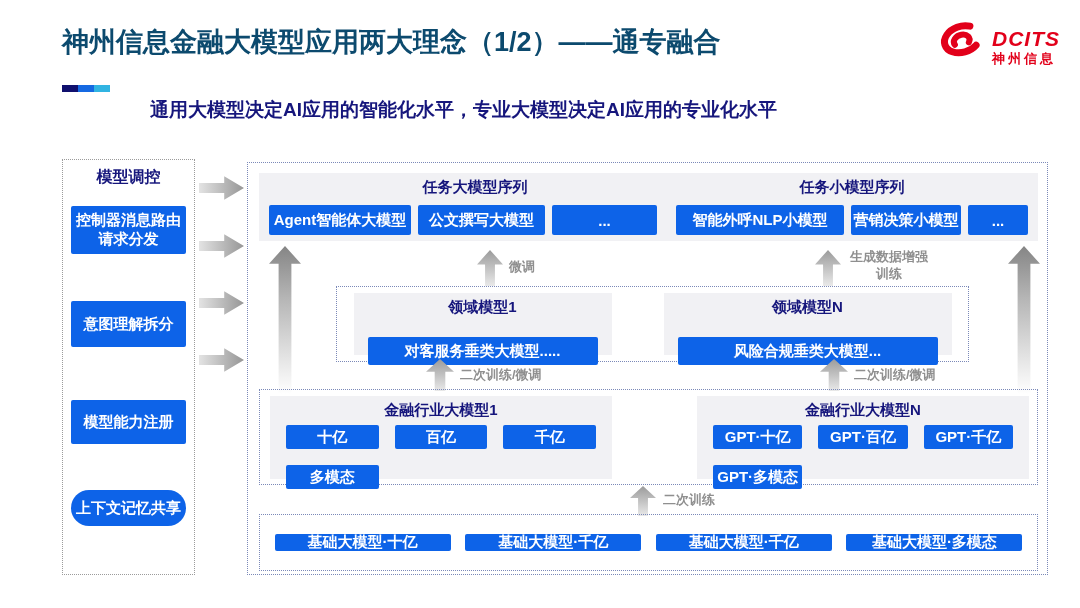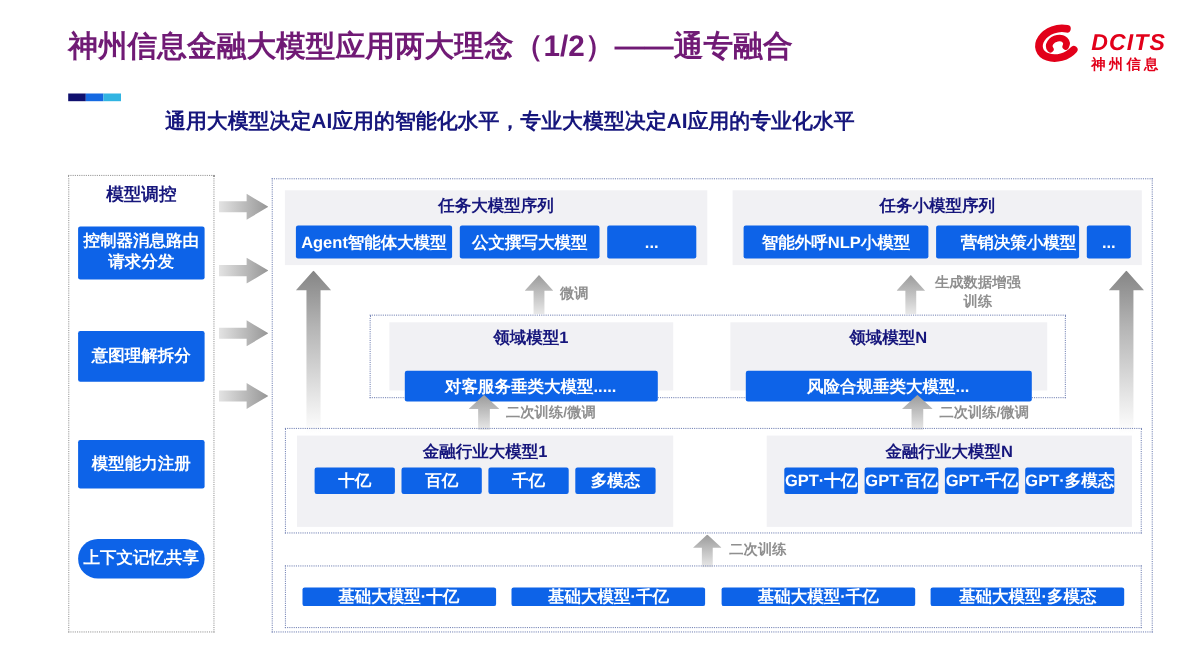--- a/index.html
+++ b/index.html
@@ -1,20 +1,20 @@
 <!DOCTYPE html>
 <html><head>
 <meta charset="utf-8">
 <style>
   html,body{margin:0;padding:0;background:#fff;}
   body{font-family:"Liberation Sans","DejaVu Sans",sans-serif;}
   .stage{position:relative;width:1080px;height:608px;background:#fff;overflow:hidden;}
 
   
-  .page-title{position:absolute;left:62px;top:24px;font-size:27px;font-weight:bold;color:#701a75;white-space:nowrap;}
+  .page-title{position:absolute;left:62px;top:24px;font-size:27px;font-weight:bold;color:#0c4a6e;white-space:nowrap;}
   .accent-bar{position:absolute;left:62px;top:85px;display:flex;height:7px;}
   .accent-bar span{width:16px;height:7px;display:block;}
   .seg1{background:#10106e;} .seg2{background:#1569e2;} .seg3{background:#31b4e2;}
   .subtitle{position:absolute;left:150px;top:97px;width:790px;text-align:left;font-size:19px;font-weight:bold;color:#16167c;}
 
   .logo{position:absolute;left:933px;top:16px;display:flex;align-items:center;gap:5px;}
   .logo-text{display:flex;flex-direction:column;line-height:1.05;}
   .logo-brand{font-size:21px;font-weight:bold;font-style:italic;color:#e2001a;letter-spacing:1px;margin-top:12px;}
   .logo-company{font-size:13px;font-weight:bold;color:#e2001a;letter-spacing:3px;margin-top:2px;}
 
@@ -30,26 +30,26 @@
     clip-path:polygon(0 32%,56% 32%,56% 8%,100% 50%,56% 92%,56% 68%,0 68%);
     background:linear-gradient(90deg,#e3e3e3,#969696);}
   .fa1{top:174px;} .fa2{top:232px;} .fa3{top:289px;} .fa4{top:346px;}
 
   
   .main-box{position:absolute;left:247px;top:162px;width:801px;height:413px;border:1px dotted #7b89b8;box-sizing:border-box;}
   .panel{position:absolute;background:#f1f1f4;}
   .panel-h{text-align:center;font-size:15px;font-weight:bold;color:#16167c;padding-top:5px;}
   .chip{background:#0d63e8;color:#fff;font-size:15px;font-weight:bold;display:flex;align-items:center;justify-content:center;border-radius:2px;white-space:nowrap;}
 
-  .task-l{left:11px;top:10px;width:384px;height:68px;}
+  .task-l{left:11px;top:10px;width:384px;height:68px;padding-left:24px;}
   .task-r{left:418px;top:10px;width:372px;height:68px;}
   .chip-row{position:absolute;left:10px;right:10px;bottom:6px;display:flex;gap:7px;}
   .chip-row .chip{height:30px;}
   .task-l .c1{width:142px;} .task-l .c2{width:127px;} .task-l .c3{flex:1;}
-  .task-r .c1{width:168px;} .task-r .c2{width:110px;padding-left:20px;} .task-r .c3{flex:1;}
+  .task-r .c1{width:168px;} .task-r .c2{width:110px;} .task-r .c3{flex:1;}
 
   .arrow-up{position:absolute;
     clip-path:polygon(50% 0,100% 40%,69% 40%,69% 100%,31% 100%,31% 40%,0 40%);
     background:linear-gradient(180deg,#9b9b9b,#e9e9e9);}
   .arrow-tall{position:absolute;width:32px;height:148px;top:83px;
     clip-path:polygon(50% 0,100% 12%,70% 12%,70% 100%,30% 100%,30% 12%,0 12%);
     background:linear-gradient(180deg,#858585 0%,#b5b5b5 35%,#e9e9e9 80%,rgba(255,255,255,.15) 100%);}
   .tall-l{left:21px;} .tall-r{left:760px;}
   .au-fine{left:229px;top:87px;width:26px;height:36px;}
   .au-gen{left:567px;top:87px;width:26px;height:36px;}
@@ -66,21 +66,21 @@
 
   .domain-box{position:absolute;left:88px;top:123px;width:633px;height:76px;border:1px dotted #7b89b8;box-sizing:border-box;
     display:flex;justify-content:center;gap:52px;}
   .domain-panel{background:#f1f1f4;margin-top:6px;height:62px;}
   .dp1{width:258px;} .dpn{width:288px;}
   .domain-panel .chip{height:28px;margin:20px 14px 0 14px;}
 
   .industry-box{position:absolute;left:11px;top:226px;width:779px;height:96px;border:1px dotted #7b89b8;box-sizing:border-box;}
   .ind-panel{position:absolute;top:6px;height:83px;background:#f1f1f4;}
   .ind1{left:10px;width:342px;} .indn{left:437px;width:332px;}
-  .ind-grid{display:grid;grid-template-columns:1fr 1fr 1fr 1fr;gap:6px;margin:5px 16px 0 16px;}
+  .ind-grid{display:grid;grid-template-columns:1fr 1fr 1fr;gap:16px;margin:5px 16px 0 16px;}
   .ind-grid .chip{height:24px;}
 
   .base-box{position:absolute;left:11px;top:351px;width:779px;height:57px;border:1px dotted #7b89b8;box-sizing:border-box;
     display:flex;align-items:center;justify-content:space-evenly;}
   .base-box .chip{width:176px;height:17px;}
 </style>
 </head>
 <body>
 
 <div class="stage">

